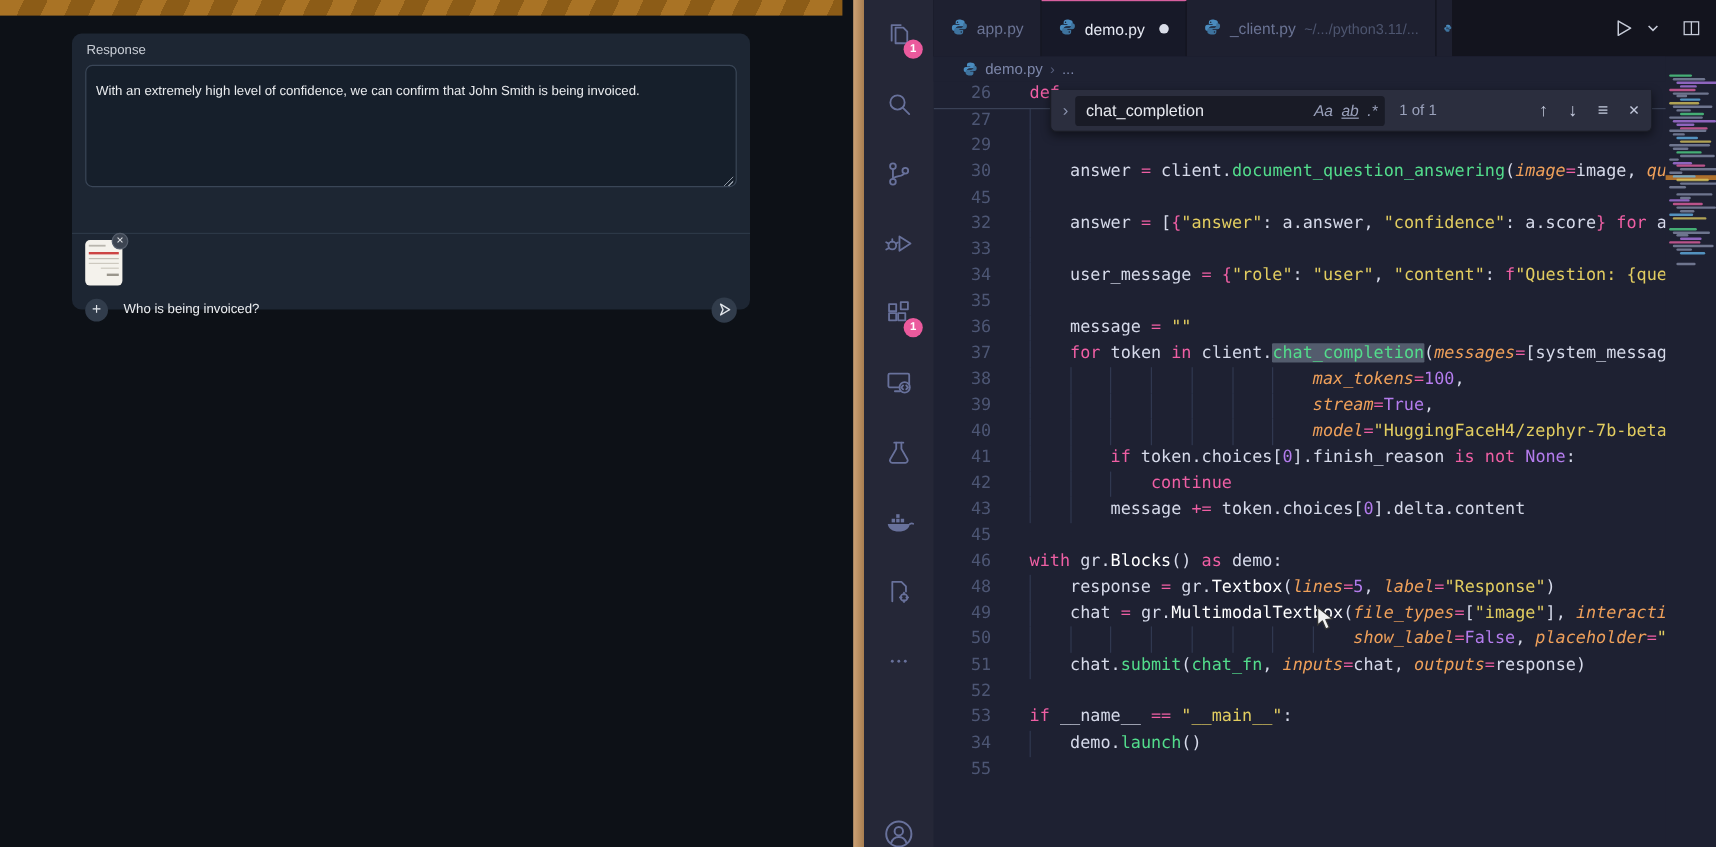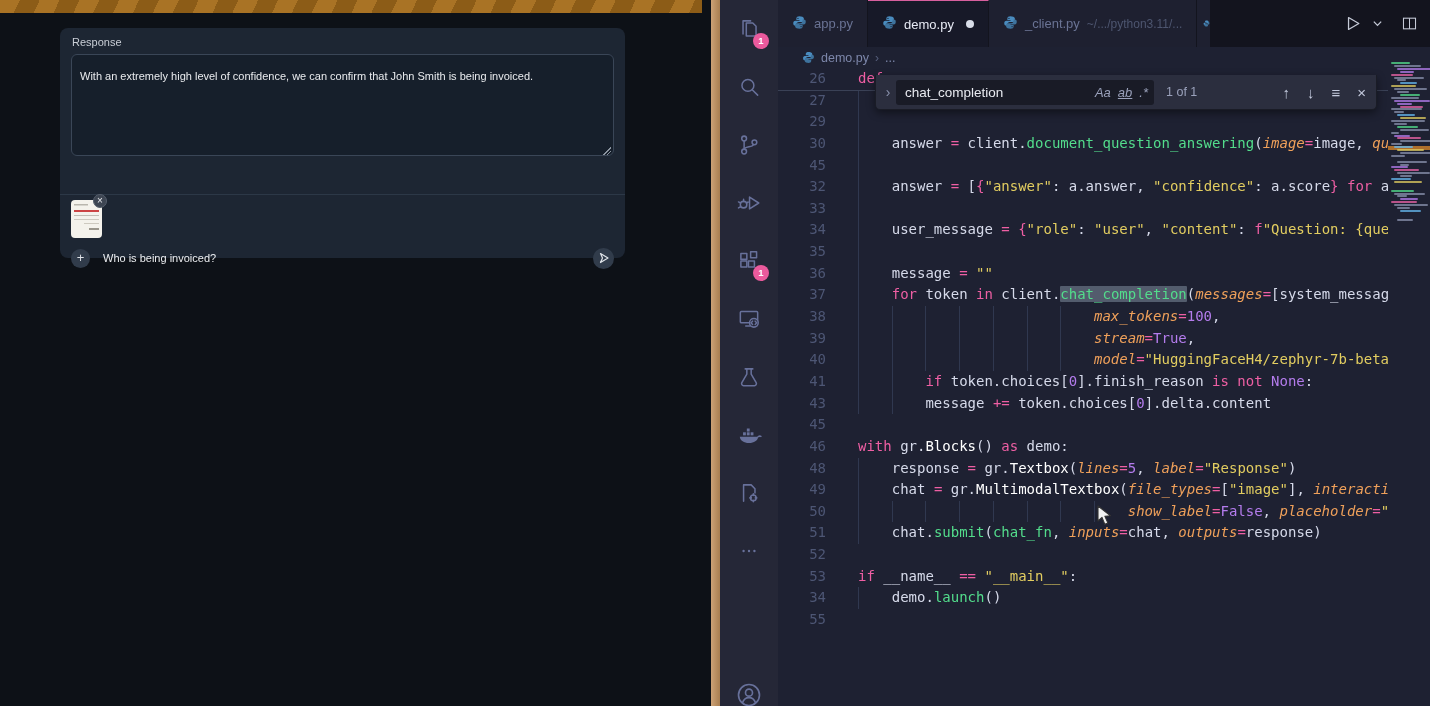--- a/index.html
+++ b/index.html
@@ -352,20 +352,24 @@
             <span class="ln">39</span>
             <span class="lc"><i class="guide" style="left: 0ch;"></i><i class="guide" style="left: 4ch;"></i><i class="guide" style="left: 8ch;"></i><i class="guide" style="left: 12ch;"></i><i class="guide" style="left: 16ch;"></i><i class="guide" style="left: 20ch;"></i><i class="guide" style="left: 24ch;"></i><span class="tok-txt">                            </span><span class="tok-param">stream</span><span class="tok-kw">=</span><span class="tok-num">True</span><span class="tok-txt">,</span></span>
           </div>
           <div class="row">
             <span class="ln">40</span>
             <span class="lc"><i class="guide" style="left: 0ch;"></i><i class="guide" style="left: 4ch;"></i><i class="guide" style="left: 8ch;"></i><i class="guide" style="left: 12ch;"></i><i class="guide" style="left: 16ch;"></i><i class="guide" style="left: 20ch;"></i><i class="guide" style="left: 24ch;"></i><span class="tok-txt">                            </span><span class="tok-param">model</span><span class="tok-kw">=</span><span class="tok-str">"HuggingFaceH4/zephyr-7b-beta"</span></span>
           </div>
           <div class="row">
             <span class="ln">41</span>
             <span class="lc"><i class="guide" style="left: 0ch;"></i><i class="guide" style="left: 4ch;"></i><span class="tok-txt">        </span><span class="tok-kw">if</span><span class="tok-txt"> token.choices[</span><span class="tok-num">0</span><span class="tok-txt">].finish_reason </span><span class="tok-kw">is</span><span class="tok-txt"> </span><span class="tok-kw">not</span><span class="tok-txt"> </span><span class="tok-num">None</span><span class="tok-txt">:</span></span>
+          </div>
+          <div class="row">
+            <span class="ln">42</span>
+            <span class="lc"><i class="guide" style="left: 0ch;"></i><i class="guide" style="left: 4ch;"></i><i class="guide" style="left: 8ch;"></i><span class="tok-txt">            </span><span class="tok-kw">continue</span></span>
           </div>
           <div class="row">
             <span class="ln">43</span>
             <span class="lc"><i class="guide" style="left: 0ch;"></i><i class="guide" style="left: 4ch;"></i><span class="tok-txt">        </span><span class="tok-txt">message </span><span class="tok-kw">+= </span><span class="tok-txt">token.choices[</span><span class="tok-num">0</span><span class="tok-txt">].delta.content</span></span>
           </div>
           <div class="row">
             <span class="ln">45</span>
             <span class="lc"></span>
           </div>
           <div class="row">

